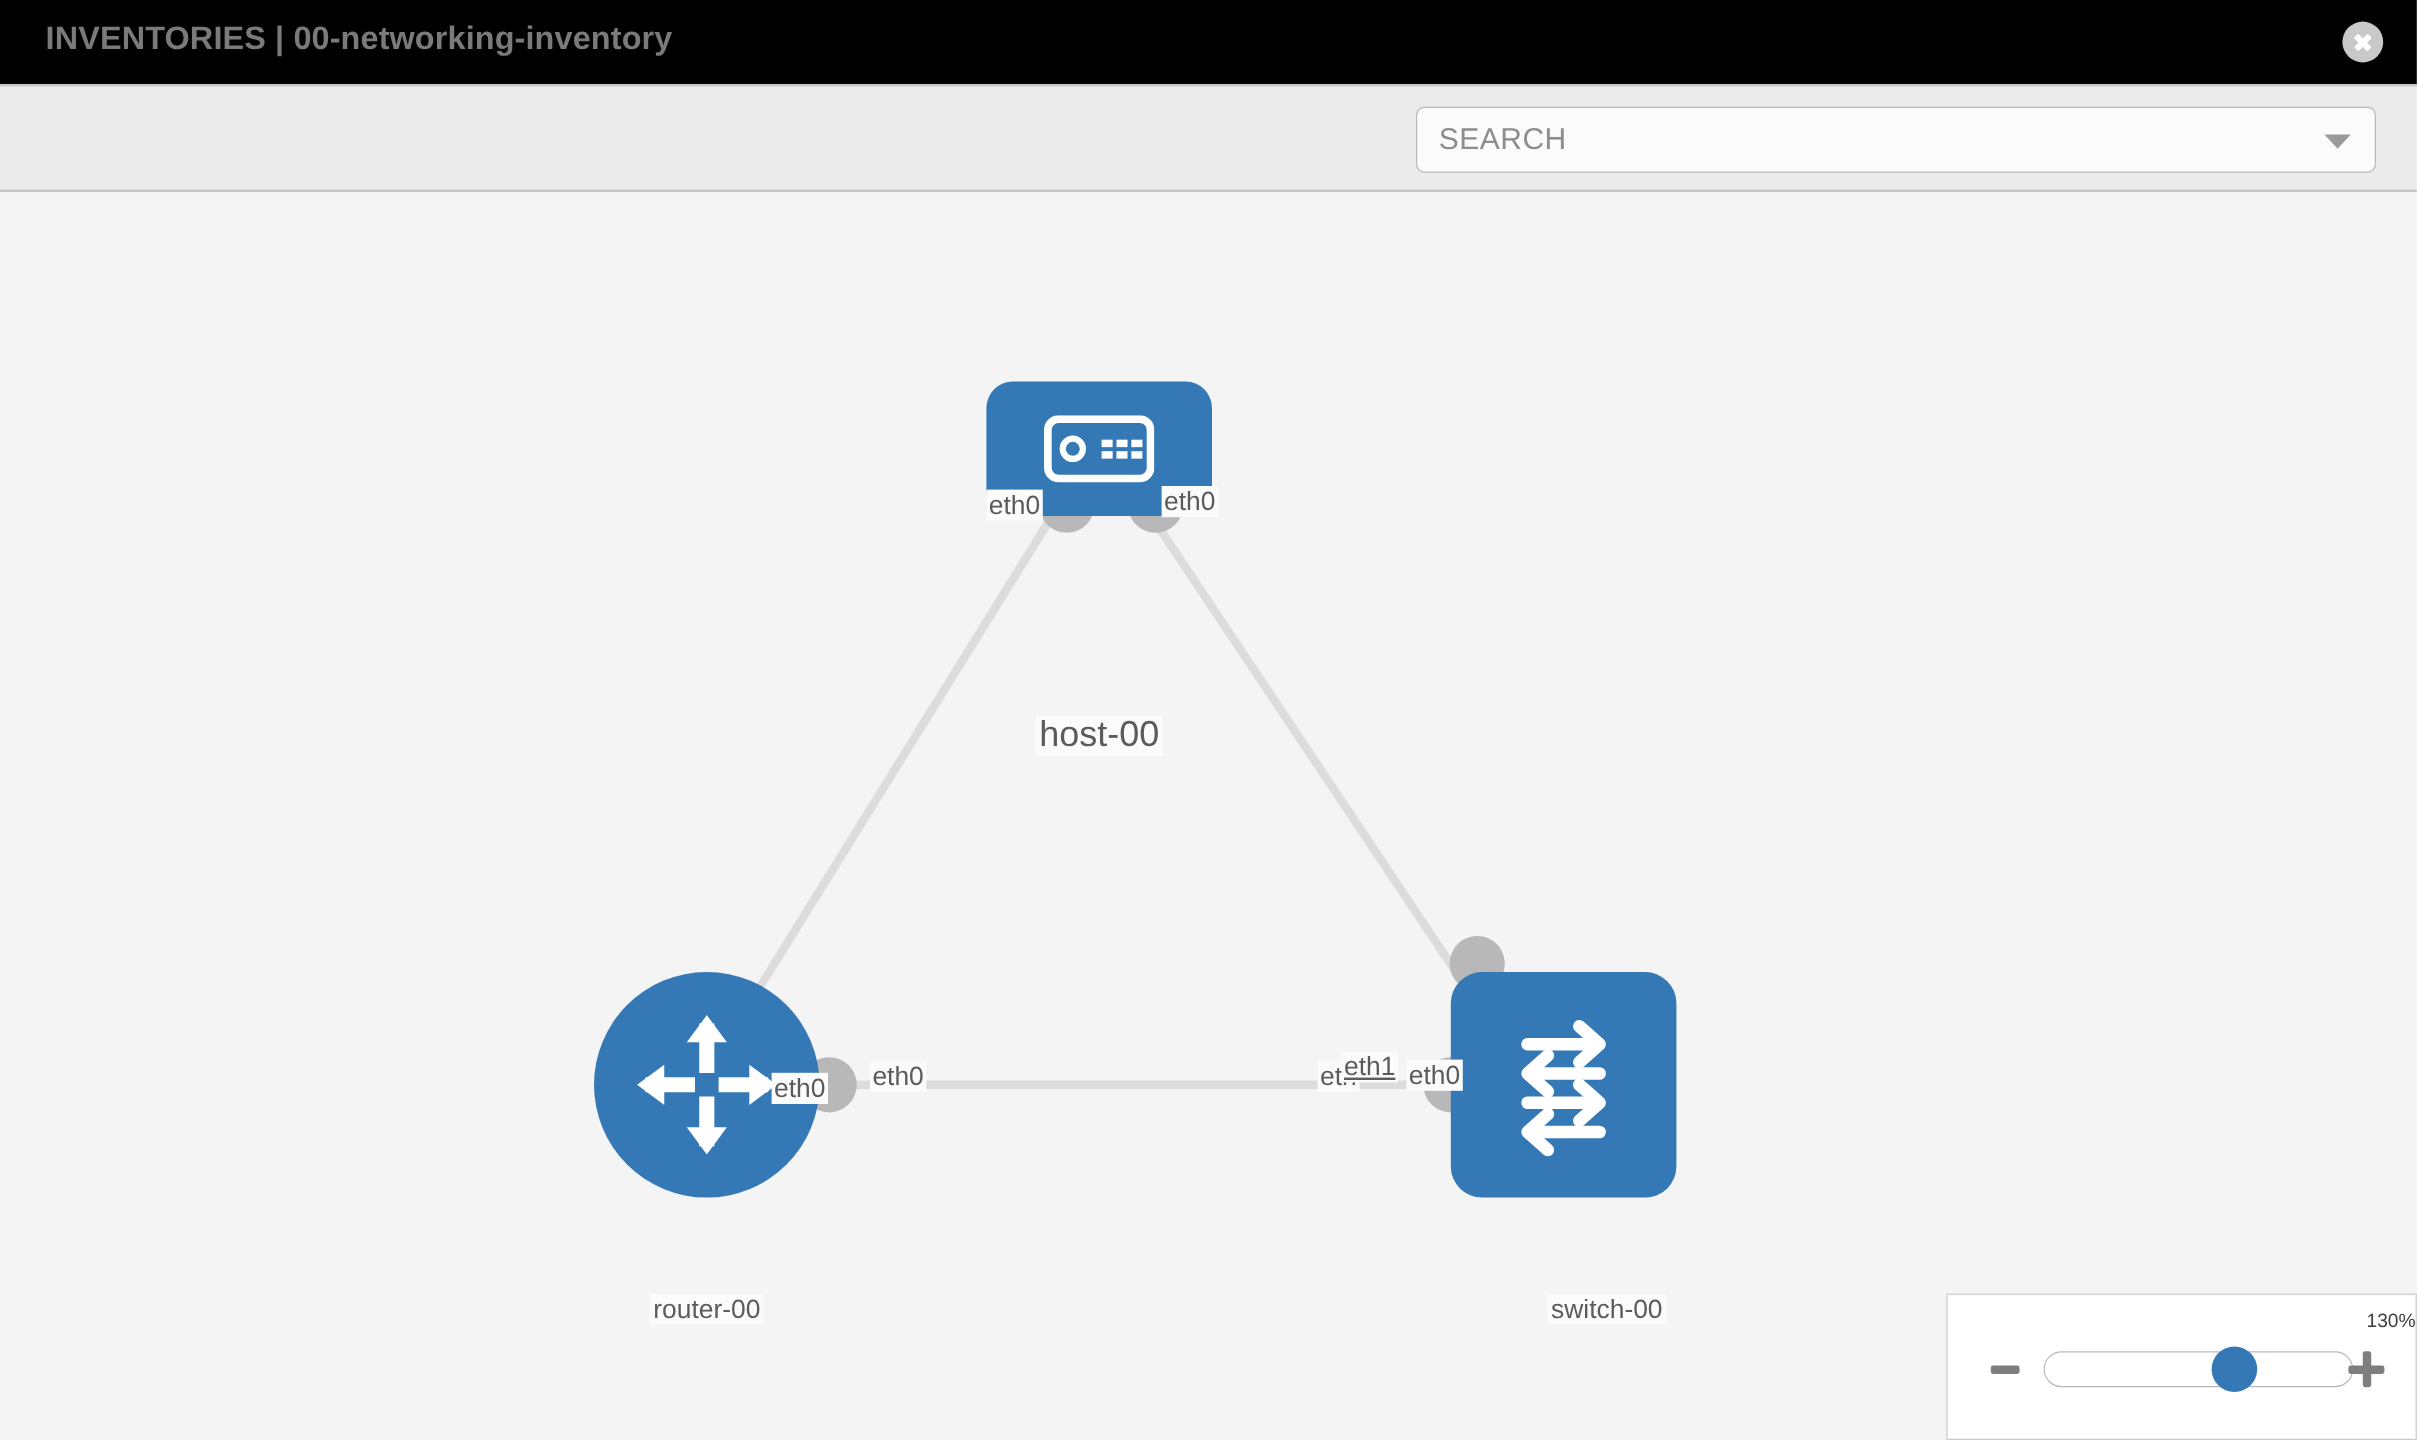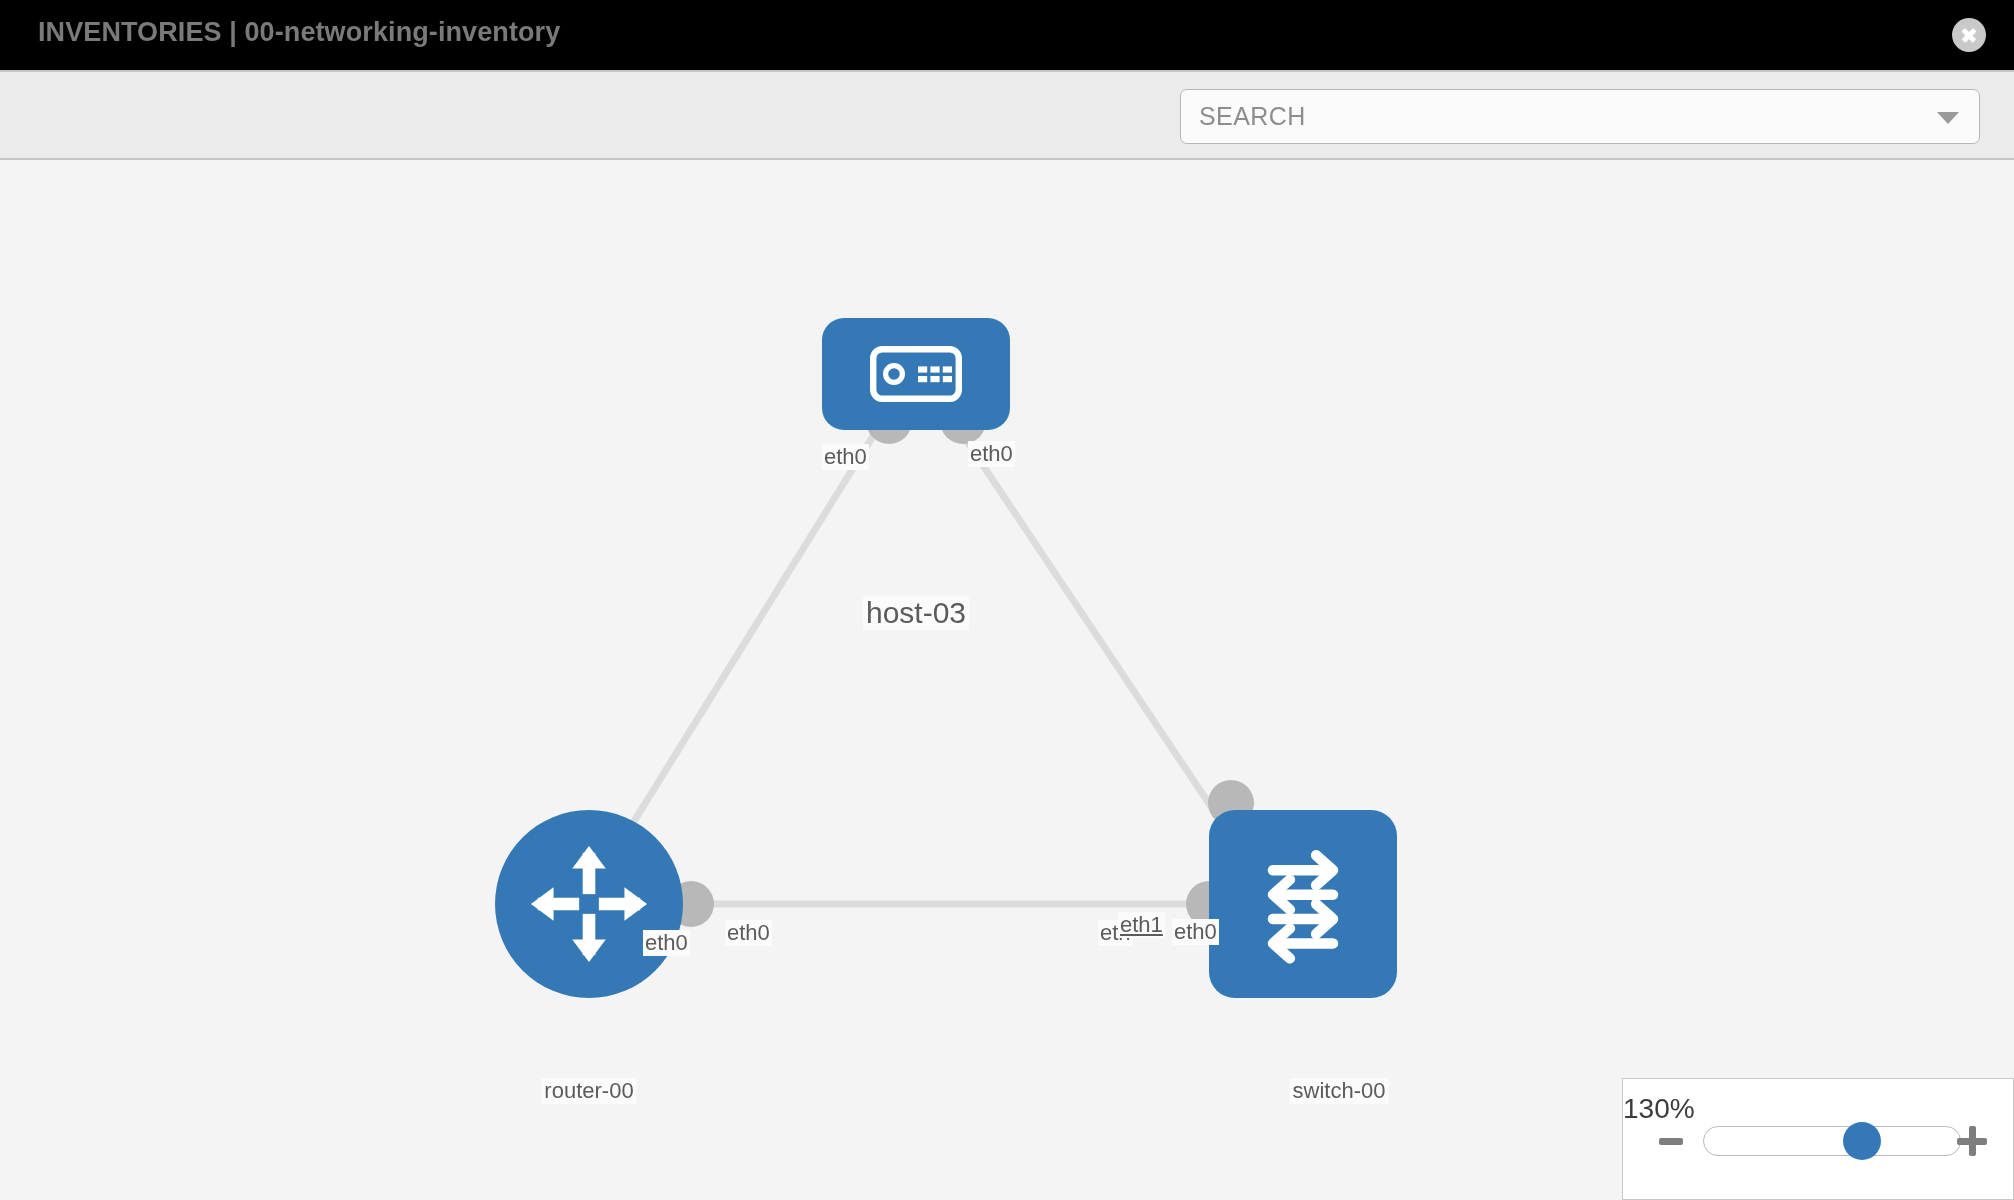--- a/index.html
+++ b/index.html
@@ -107,33 +107,32 @@
   .nub {
     position: absolute; width: 46px; height: 46px;
     border-radius: 50%; background: #b8b8b8;
   }
 
   
   .edge-label {
     position: absolute; font-size: 22px; color: #5b5b5b;
     background: #fbfbfb; padding: 0 2px; white-space: nowrap;
     user-select: none;
-    margin-top: 36px;
   }
 
   
   #zoom-panel {
     position: absolute; left: 1622px; top: 1078px;
     width: 392px; height: 122px;
     background: #ffffff;
     border: 1.5px solid #c9c9c9;
   }
   #zoom-level {
     position: absolute; left: 0; right: 0; top: 14px;
-    text-align: left; font-size: 28px; color: #3c3c3c;
+    text-align: right; font-size: 16px; color: #3c3c3c;
     user-select: none;
   }
   #zoom-out-btn {
     position: absolute; left: 36px; top: 59px;
     width: 24px; height: 7px; background: #7e7e7e; border-radius: 2px;
     cursor: pointer;
   }
   #zoom-in-btn {
     position: absolute; right: 26px; top: 47px;
     width: 30px; height: 30px; cursor: pointer;
@@ -214,21 +213,21 @@
         <g fill="#ffffff">
           <rect x="24" y="10.2" width="4.6" height="3.1"></rect>
           <rect x="30.2" y="10.2" width="4.6" height="3.1"></rect>
           <rect x="36.4" y="10.2" width="4.6" height="3.1"></rect>
           <rect x="24" y="15.0" width="4.6" height="3.1"></rect>
           <rect x="30.2" y="15.0" width="4.6" height="3.1"></rect>
           <rect x="36.4" y="15.0" width="4.6" height="3.1"></rect>
         </g>
       </svg>
     </div>
-    <div class="node-label">host-03</div>
+    <div class="node-label">host-00</div>
   </div>
 
   <div class="node" id="node-router">
     <div class="node-shape">
       <svg width="126" height="126" viewBox="0 0 64 64" aria-hidden="true">
         <g fill="none" stroke="#ffffff" stroke-width="6.4" stroke-linecap="butt">
           <line x1="32" y1="6" x2="32" y2="27"></line>
           <line x1="32" y1="58" x2="32" y2="37"></line>
           <line x1="6" y1="32" x2="27" y2="32"></line>
           <line x1="58" y1="32" x2="37" y2="32"></line>

